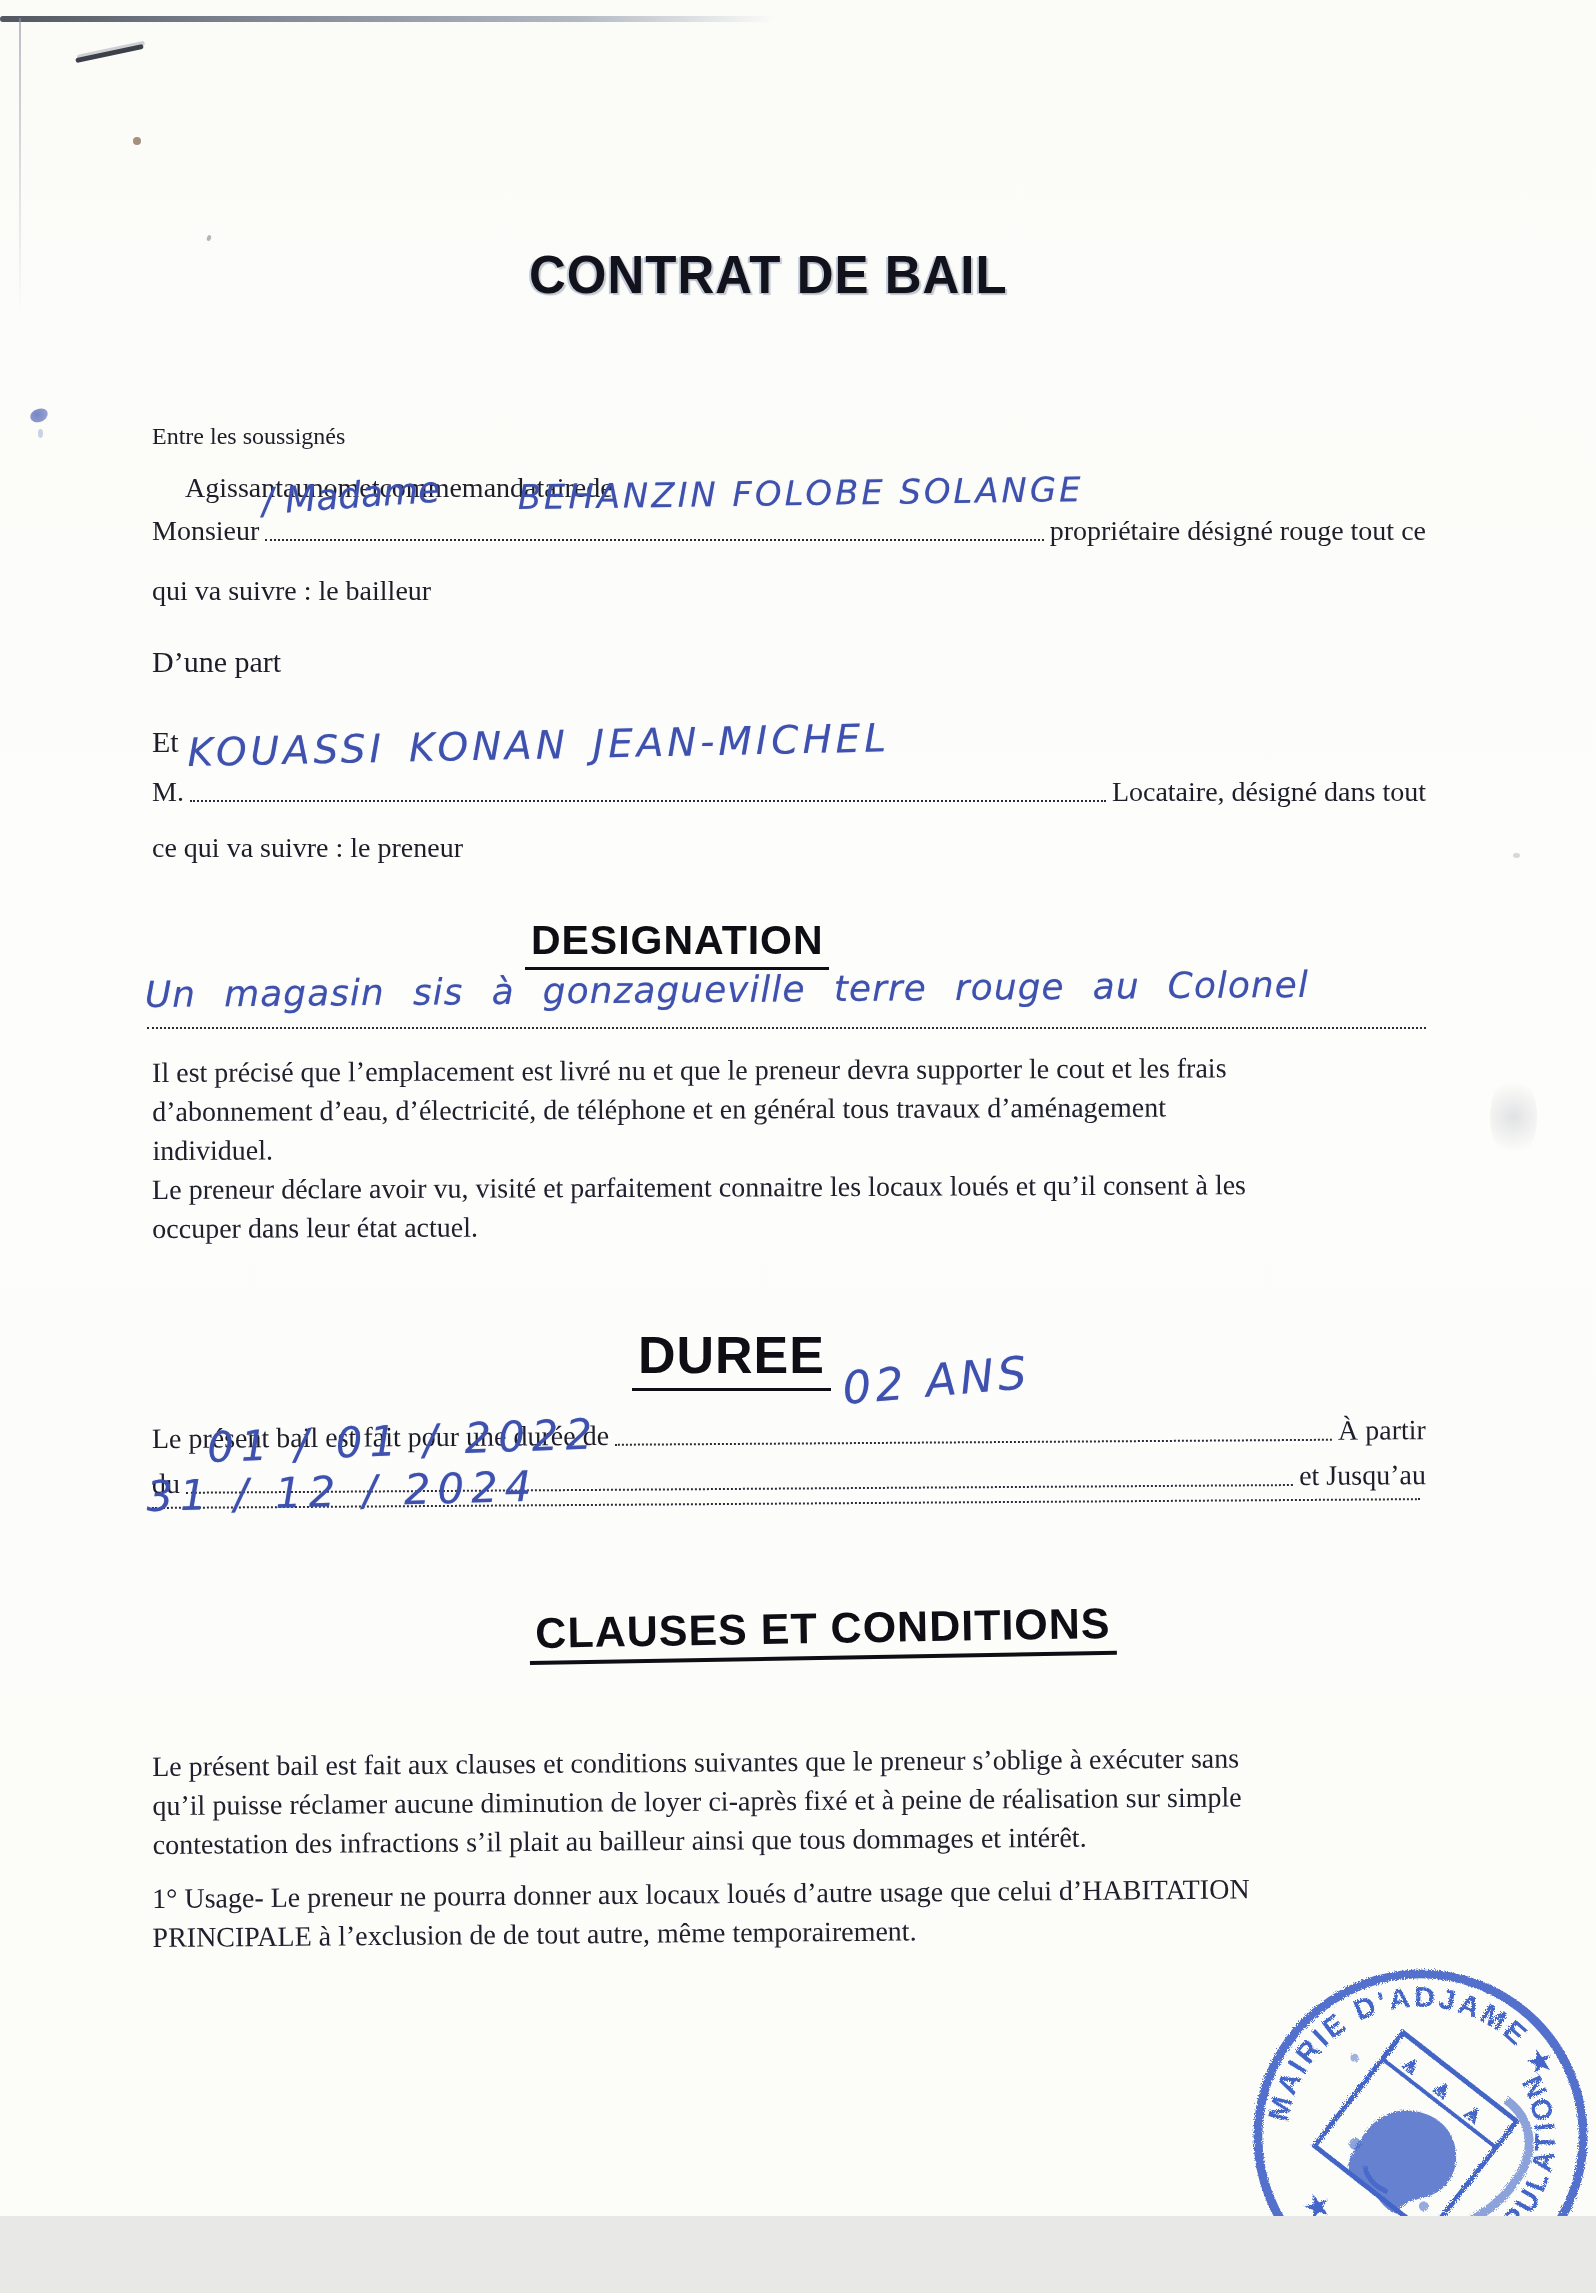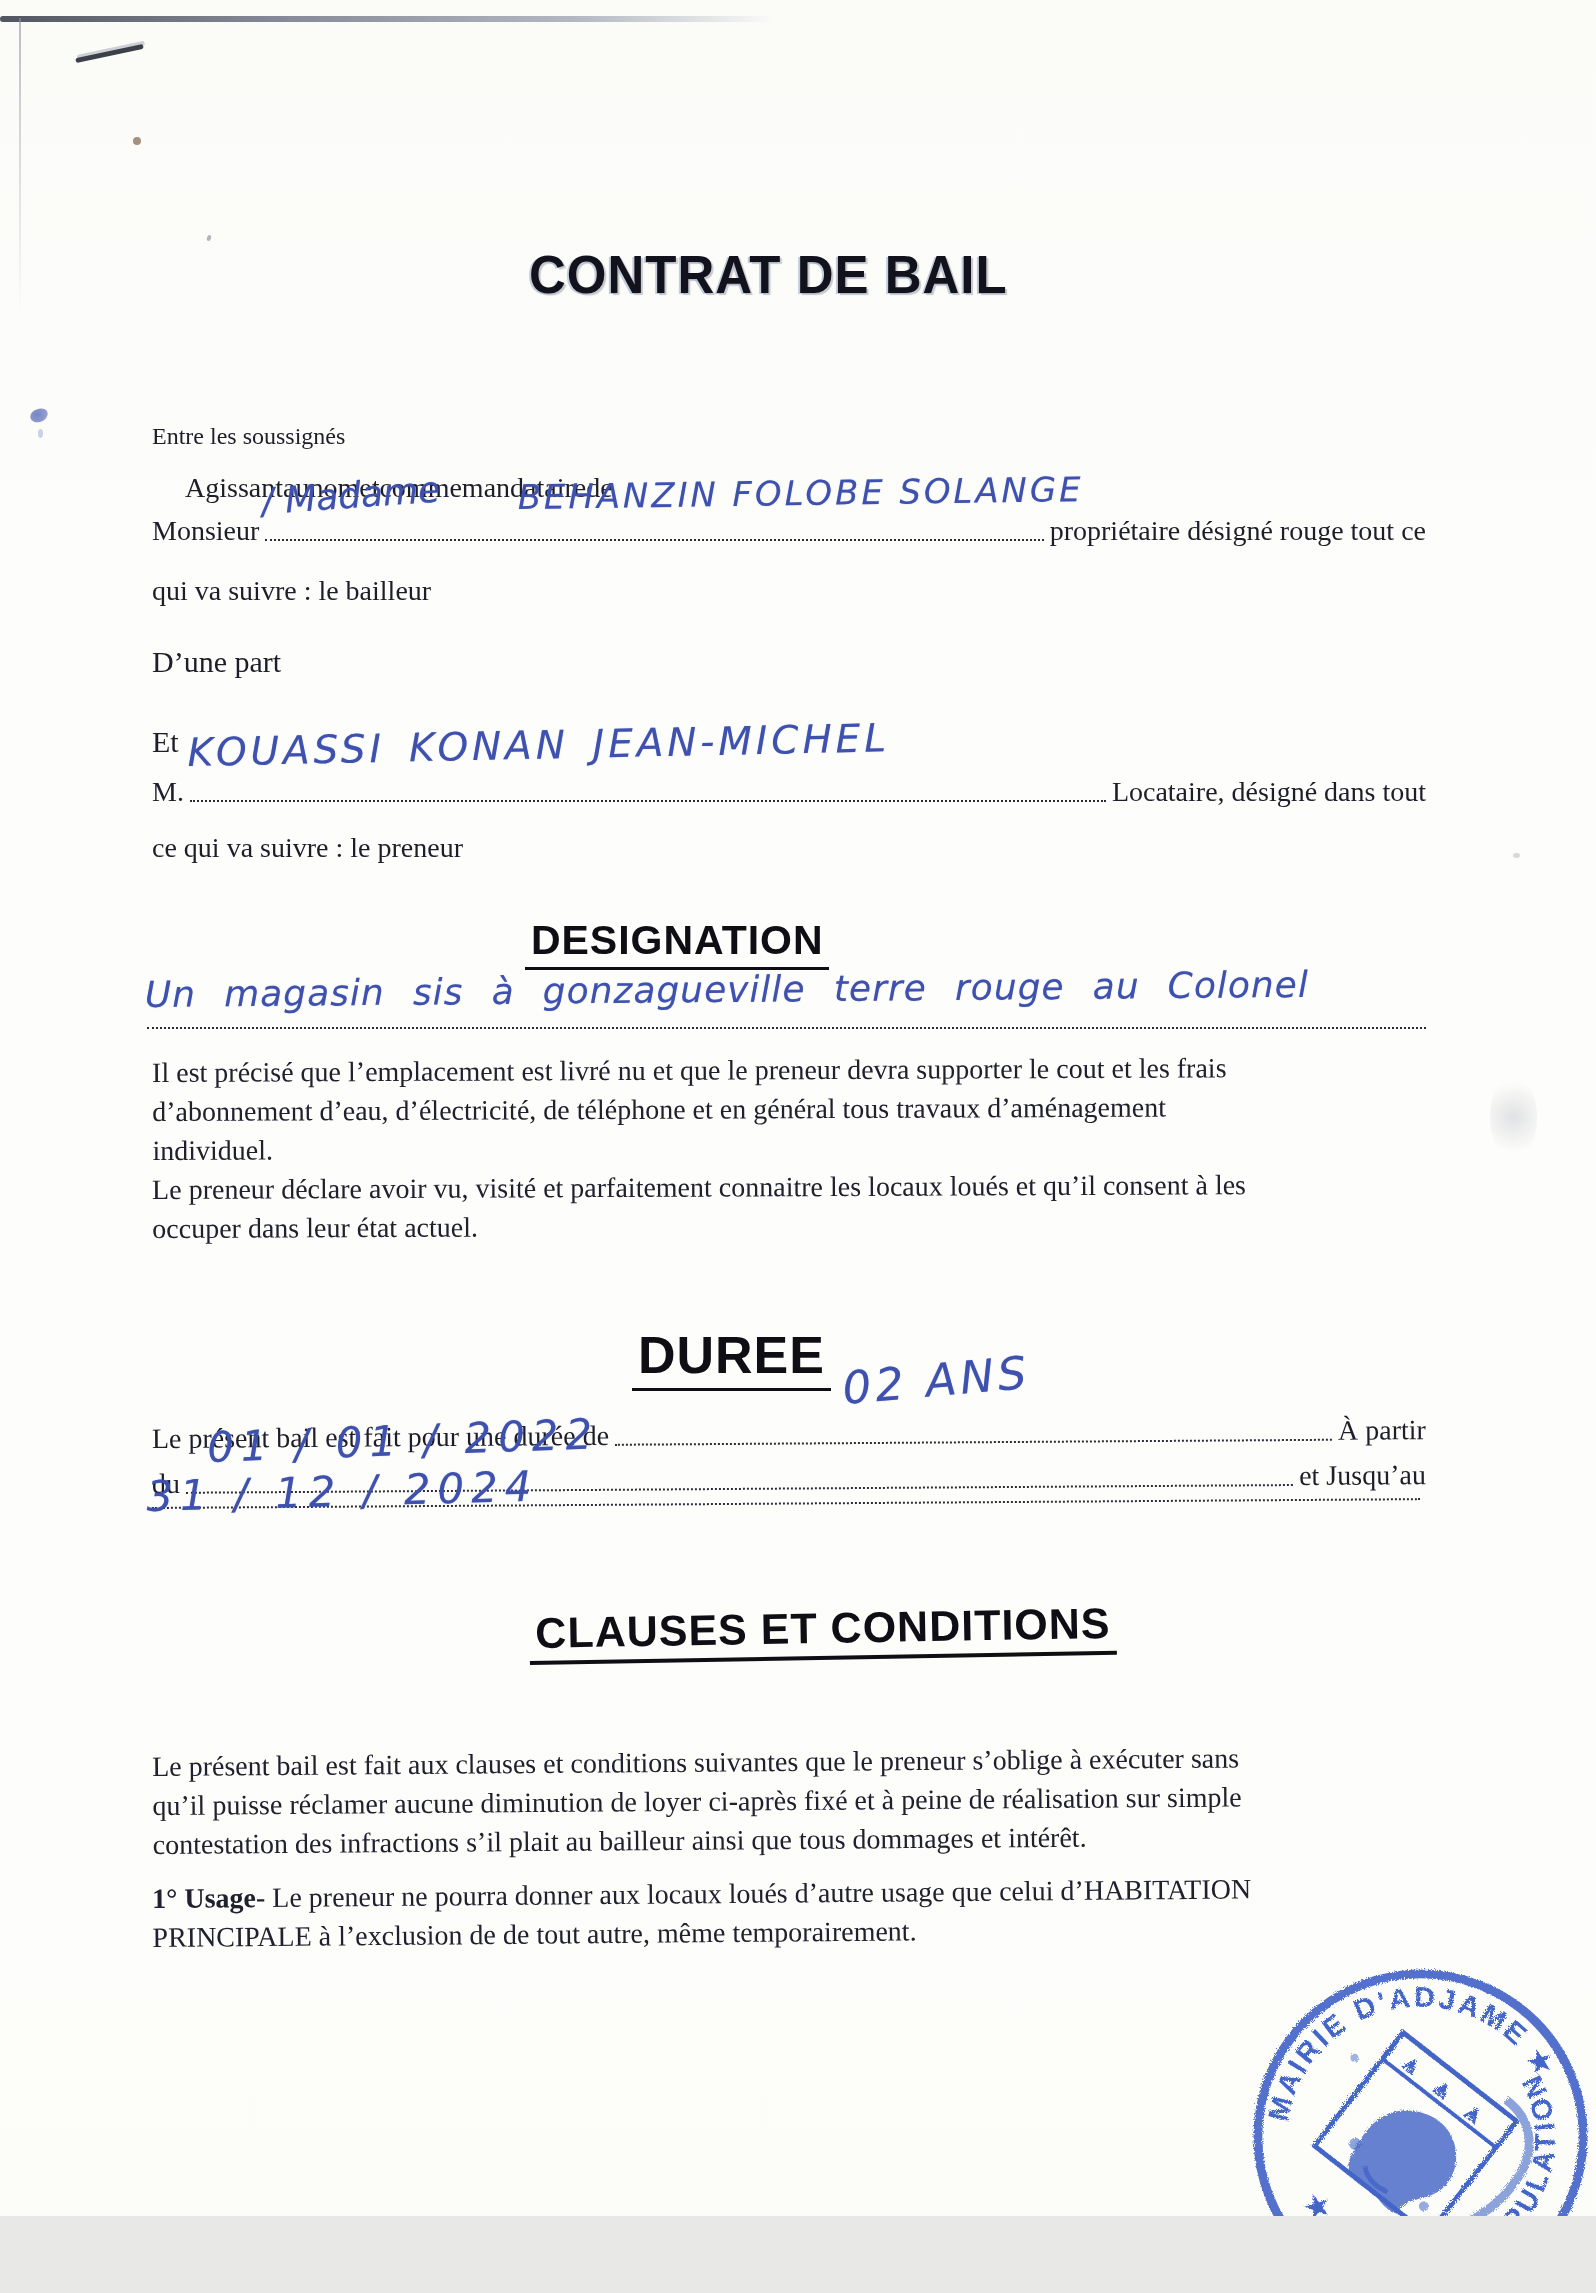--- a/index.html
+++ b/index.html
@@ -117,21 +117,21 @@
   <div class="abs heading" style="left:530px;top:1609px;font-size:43px;border-bottom-width:4.9px;transform:rotate(-1deg);transform-origin:left bottom;">CLAUSES ET CONDITIONS</div>
 
   <div class="abs" style="left:152px;top:1751px;transform:rotate(-0.45deg);transform-origin:left top;">
     <div class="pline">Le présent bail est fait aux clauses et conditions suivantes que le preneur s’oblige à exécuter sans</div>
     <div class="pline">qu’il puisse réclamer aucune diminution de loyer ci-après fixé et à peine de réalisation sur simple</div>
     <div class="pline">contestation des infractions s’il plait au bailleur ainsi que tous dommages et intérêt.</div>
   </div>
 
   <div class="abs" style="left:152px;top:1883px;transform:rotate(-0.5deg);transform-origin:left top;">
     <div class="pline">
-      <span style="font-weight:bold;margin-top:20px;">1° Usage-</span>
+      <span style="font-weight:normal;margin-top:20px;">1° Usage-</span>
       <span>Le preneur ne pourra donner aux locaux loués d’autre usage que celui d’HABITATION</span>
     </div>
     <div class="pline">PRINCIPALE à l’exclusion de de tout autre, même temporairement.</div>
   </div>
 
   <div class="abs" style="left:1248px;top:1964px;width:345px;height:345px;opacity:.9;">
     <svg width="345" height="345" viewBox="0 0 350 350">
       <defs>
         <filter id="rough" x="-10%" y="-10%" width="120%" height="120%">
           <feTurbulence type="fractalNoise" baseFrequency="0.9" numOctaves="2" result="n"></feTurbulence>

